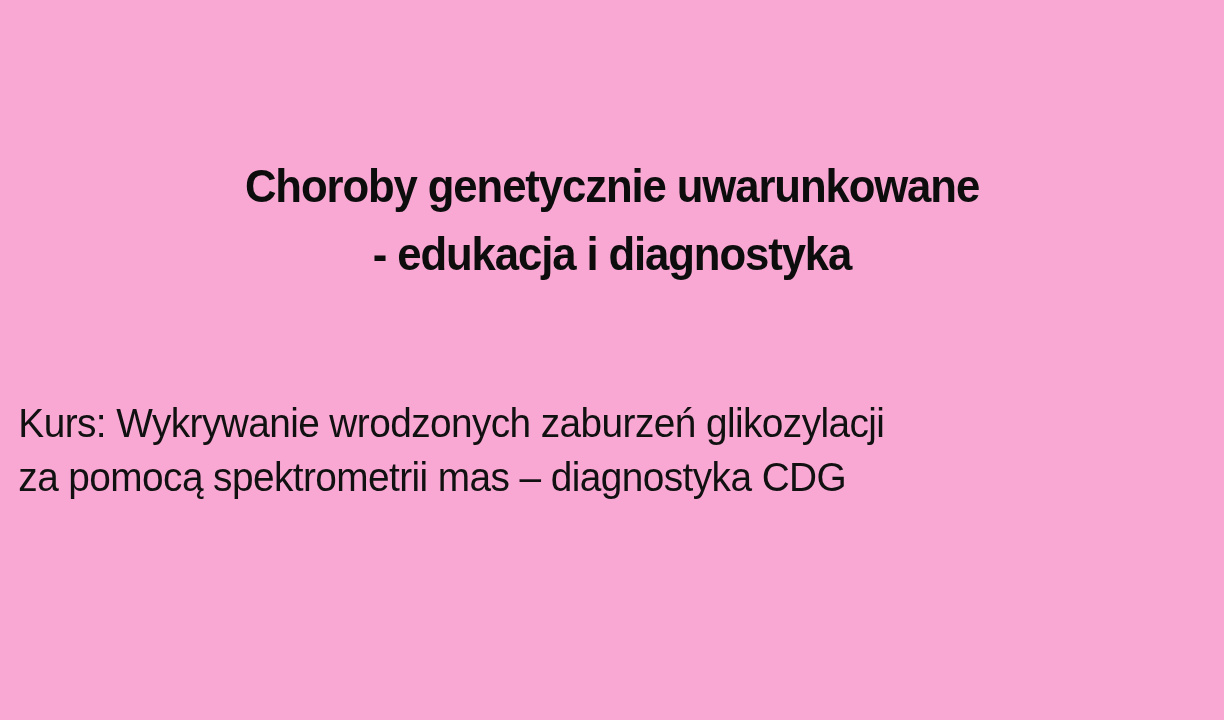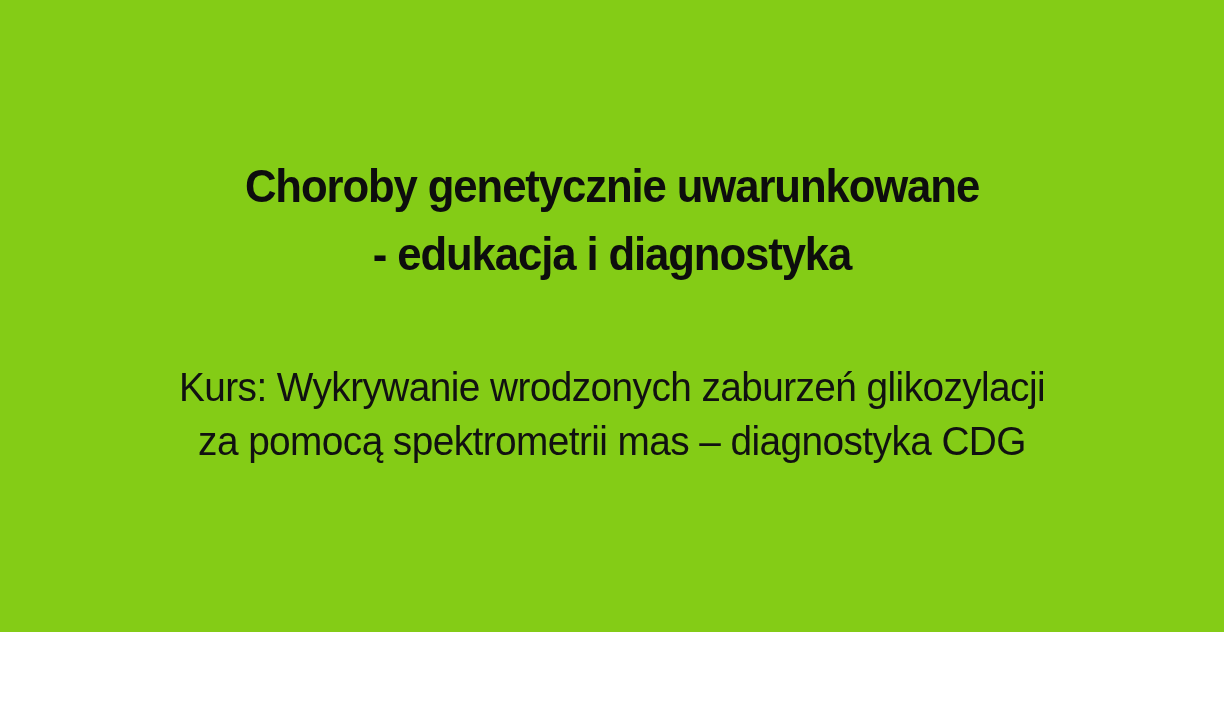--- a/index.html
+++ b/index.html
@@ -9,22 +9,22 @@
   body {
     width: 1224px;
     height: 720px;
     background: #ffffff;
     font-family: "Liberation Sans", sans-serif;
     overflow: hidden;
   }
   .slide {
     position: relative;
     width: 1224px;
-    height: 632px;
-    background: #84cc16;
+    height: 720px;
+    background: #f9a8d4;
   }
 
   
   .title-block {
     position: absolute;
     top: 152px;
     left: 0;
     width: 1224px;
     text-align: center;
   }
@@ -35,24 +35,23 @@
     color: #0d0d0d;
     line-height: 1.45;
     letter-spacing: -1.2px;
     transform: scaleX(0.93);
     transform-origin: center;
     white-space: nowrap;
   }
 
   .subtitle-block {
     position: absolute;
-    top: 360px;
+    top: 396px;
     left: 0;
     width: 1224px;
-    text-align: center;
   }
   .subtitle-line {
     font-family: "Liberation Sans", sans-serif;
     font-size: 40px;
     font-weight: 400;
     color: #111111;
     line-height: 1.35;
     letter-spacing: -0.6px;
     transform: scaleX(0.97);
     transform-origin: center;

